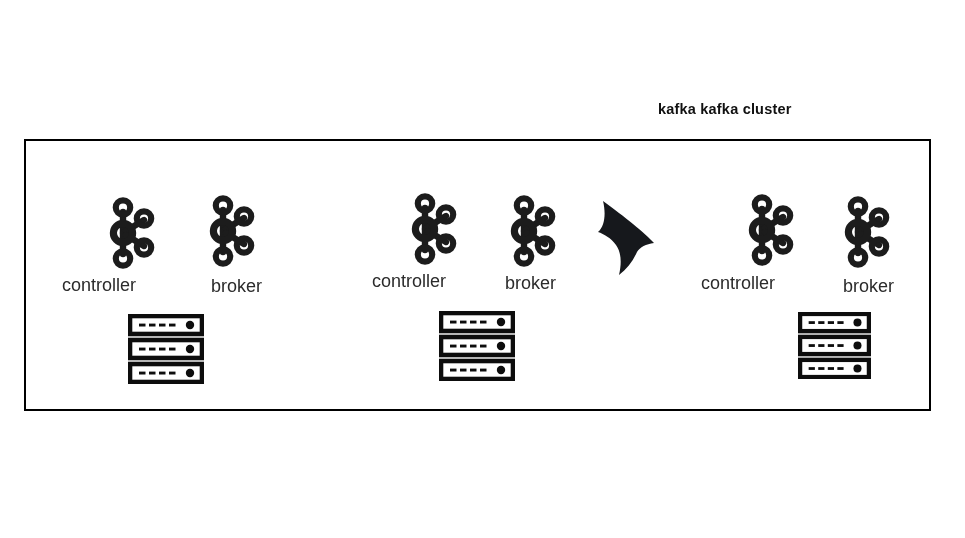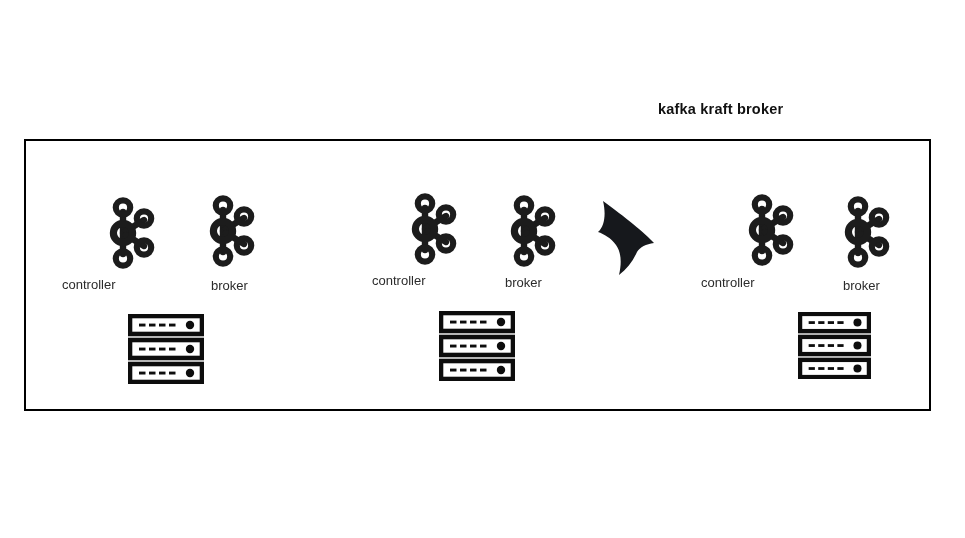--- a/index.html
+++ b/index.html
@@ -64,21 +64,21 @@
 
   .kafka-icon {
     position: absolute;
     width: 52px;
     height: 76px;
   }
   .kafka-icon svg { display: block; width: 100%; height: 100%; }
 
   .node-label {
     position: absolute;
-    font-size: 13px;
+    font-size: 18px;
     font-weight: normal;
     color: #2b2b2b;
     white-space: nowrap;
     line-height: 16px;
   }
 
   
   .server-rack {
     position: absolute;
     width: 76px;
@@ -92,21 +92,21 @@
     width: 62px;
     height: 78px;
   }
   .arrow-cursor svg { display: block; width: 100%; height: 100%; }
 </style>
 </head>
 <body>
 
 <div id="canvas">
 
-  <div class="diagram-title">kafka kraft broker</div>
+  <div class="diagram-title">kafka kafka cluster</div>
 
   <div class="cluster-box">
 
     <div class="node-group" style="left:0px; width:300px;">
 
       <div class="node-unit" style="left:56px; top:54px;">
         <div class="kafka-icon" style="left:24px; top:0px;">
           <svg viewBox="0 0 52 76" xmlns="http://www.w3.org/2000/svg">
             <g fill="none" stroke="#1c1c1c" stroke-width="6.4" stroke-linecap="round">
               <line x1="17" y1="17" x2="17" y2="38"></line>

